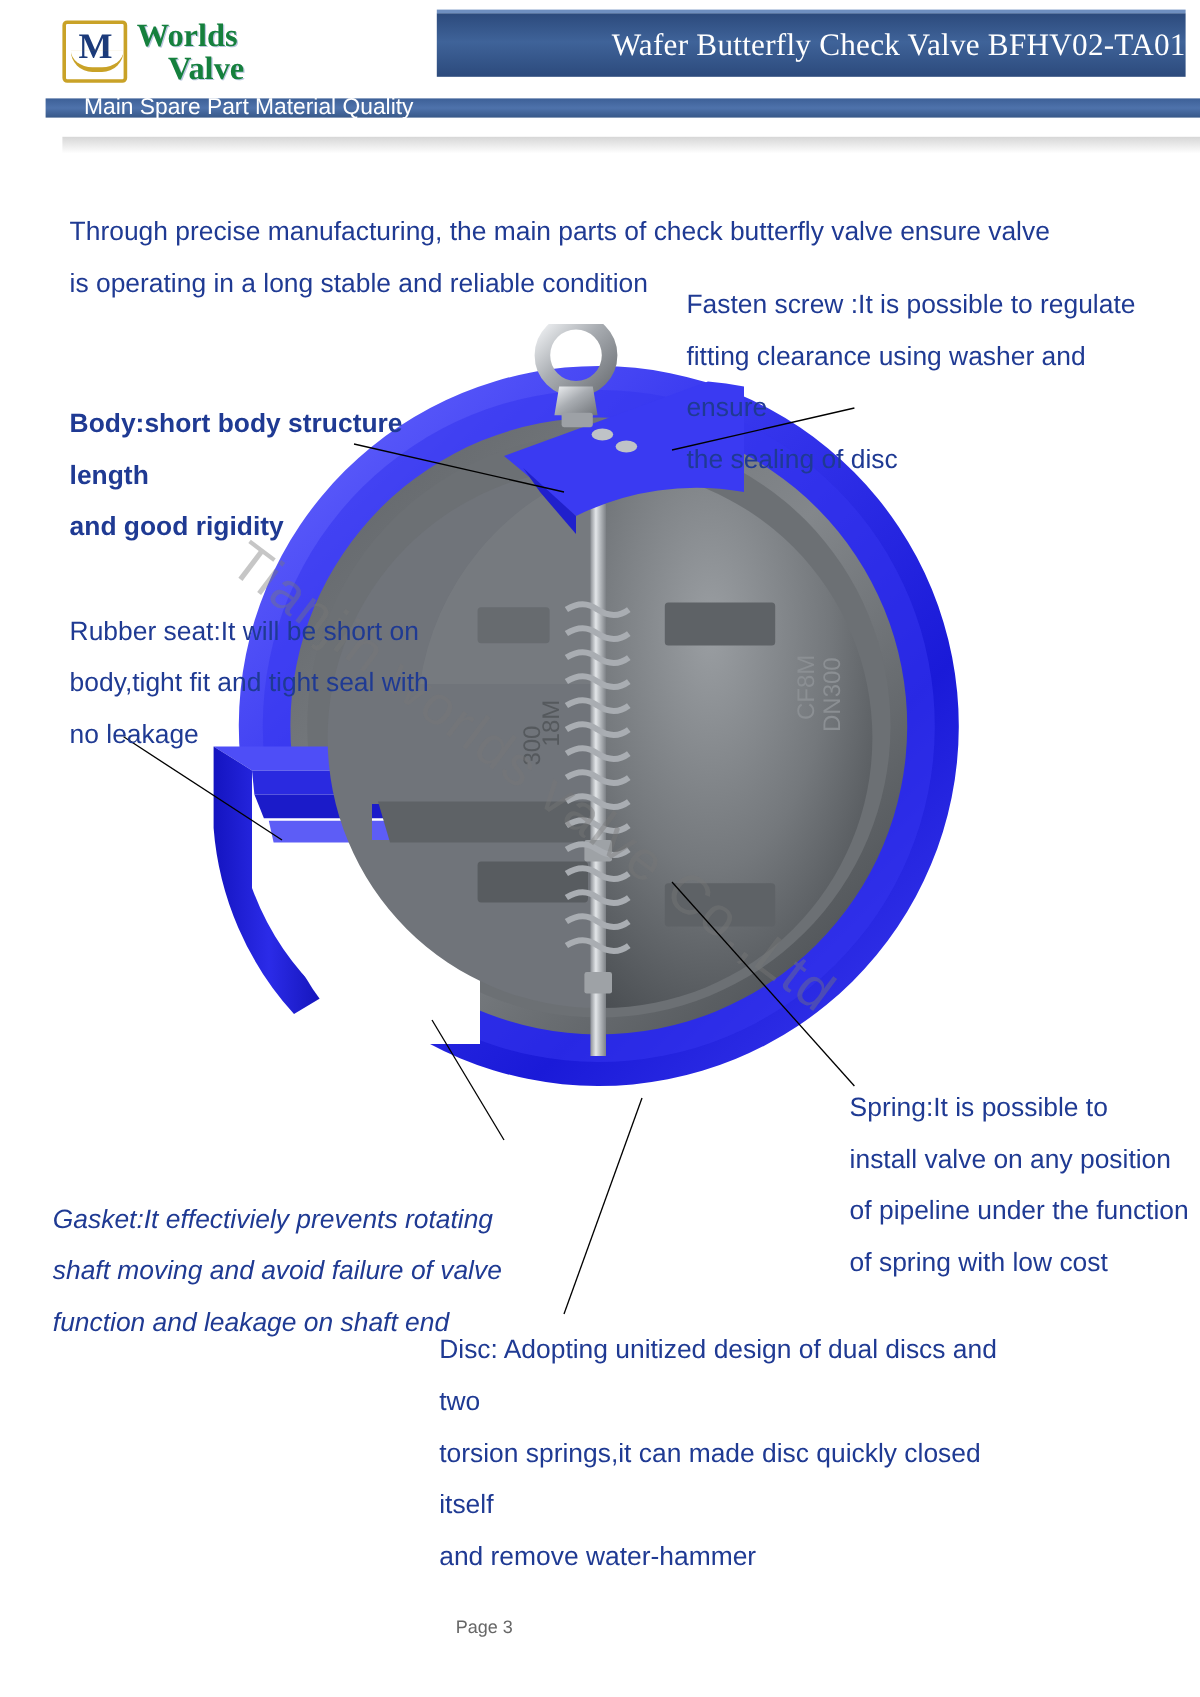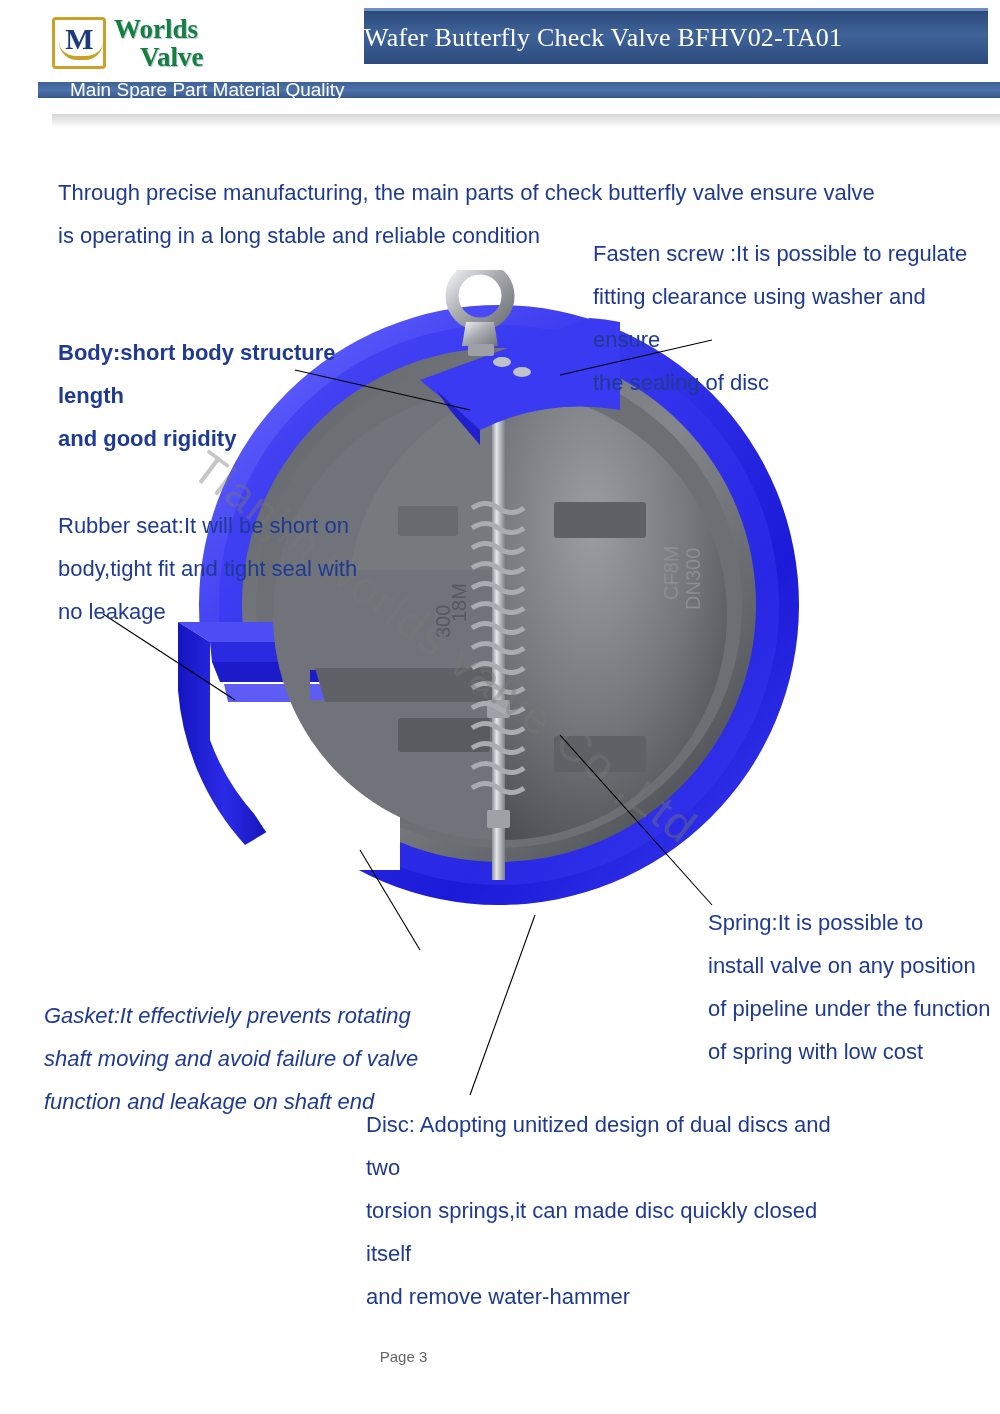--- a/index.html
+++ b/index.html
@@ -70,21 +70,21 @@
 
   .title-bar {
     position: absolute;
     left: 364px; top: 8px;
     width: 624px; height: 56px;
     background: linear-gradient(to bottom, #2c4a7c 0%, #3f6399 45%, #2c4a7c 100%);
     border-top: 3px solid #6f8fc0;
     box-sizing: border-box;
     display: flex;
     align-items: center;
-    justify-content: flex-start;
+    justify-content: flex-end;
   }
   .title-bar .title-text {
     color: #ffffff;
     font-family: "Liberation Serif", serif;
     font-size: 26px;
     letter-spacing: 0.2px;
   }
 
   .subtitle-bar {
     position: absolute;
@@ -115,21 +115,21 @@
     font-size: 22px;
     line-height: 1.95;
     white-space: pre-line;
     font-family: "Liberation Sans", sans-serif;
   }
   .intro {
     left: 58px; top: 172px;
     width: 820px;
     color: #1f3a93;
   }
-  .n-fasten  { left: 572px; top: 233px; width: 400px; margin-left: 21px; }
+  .n-fasten  { left: 572px; top: 233px; width: 400px; }
   .n-body    { left: 58px;  top: 332px; width: 330px; font-weight: bold; }
   .n-rubber  { left: 58px;  top: 505px; width: 330px; }
   .n-gasket  { left: 44px;  top: 995px; width: 380px; font-style: italic; }
   .n-spring  { left: 708px; top: 902px; width: 290px; }
   .n-disc    { left: 366px; top: 1104px; width: 500px; }
 
   
   .leaders {
     position: absolute;
     left: 0; top: 0;

